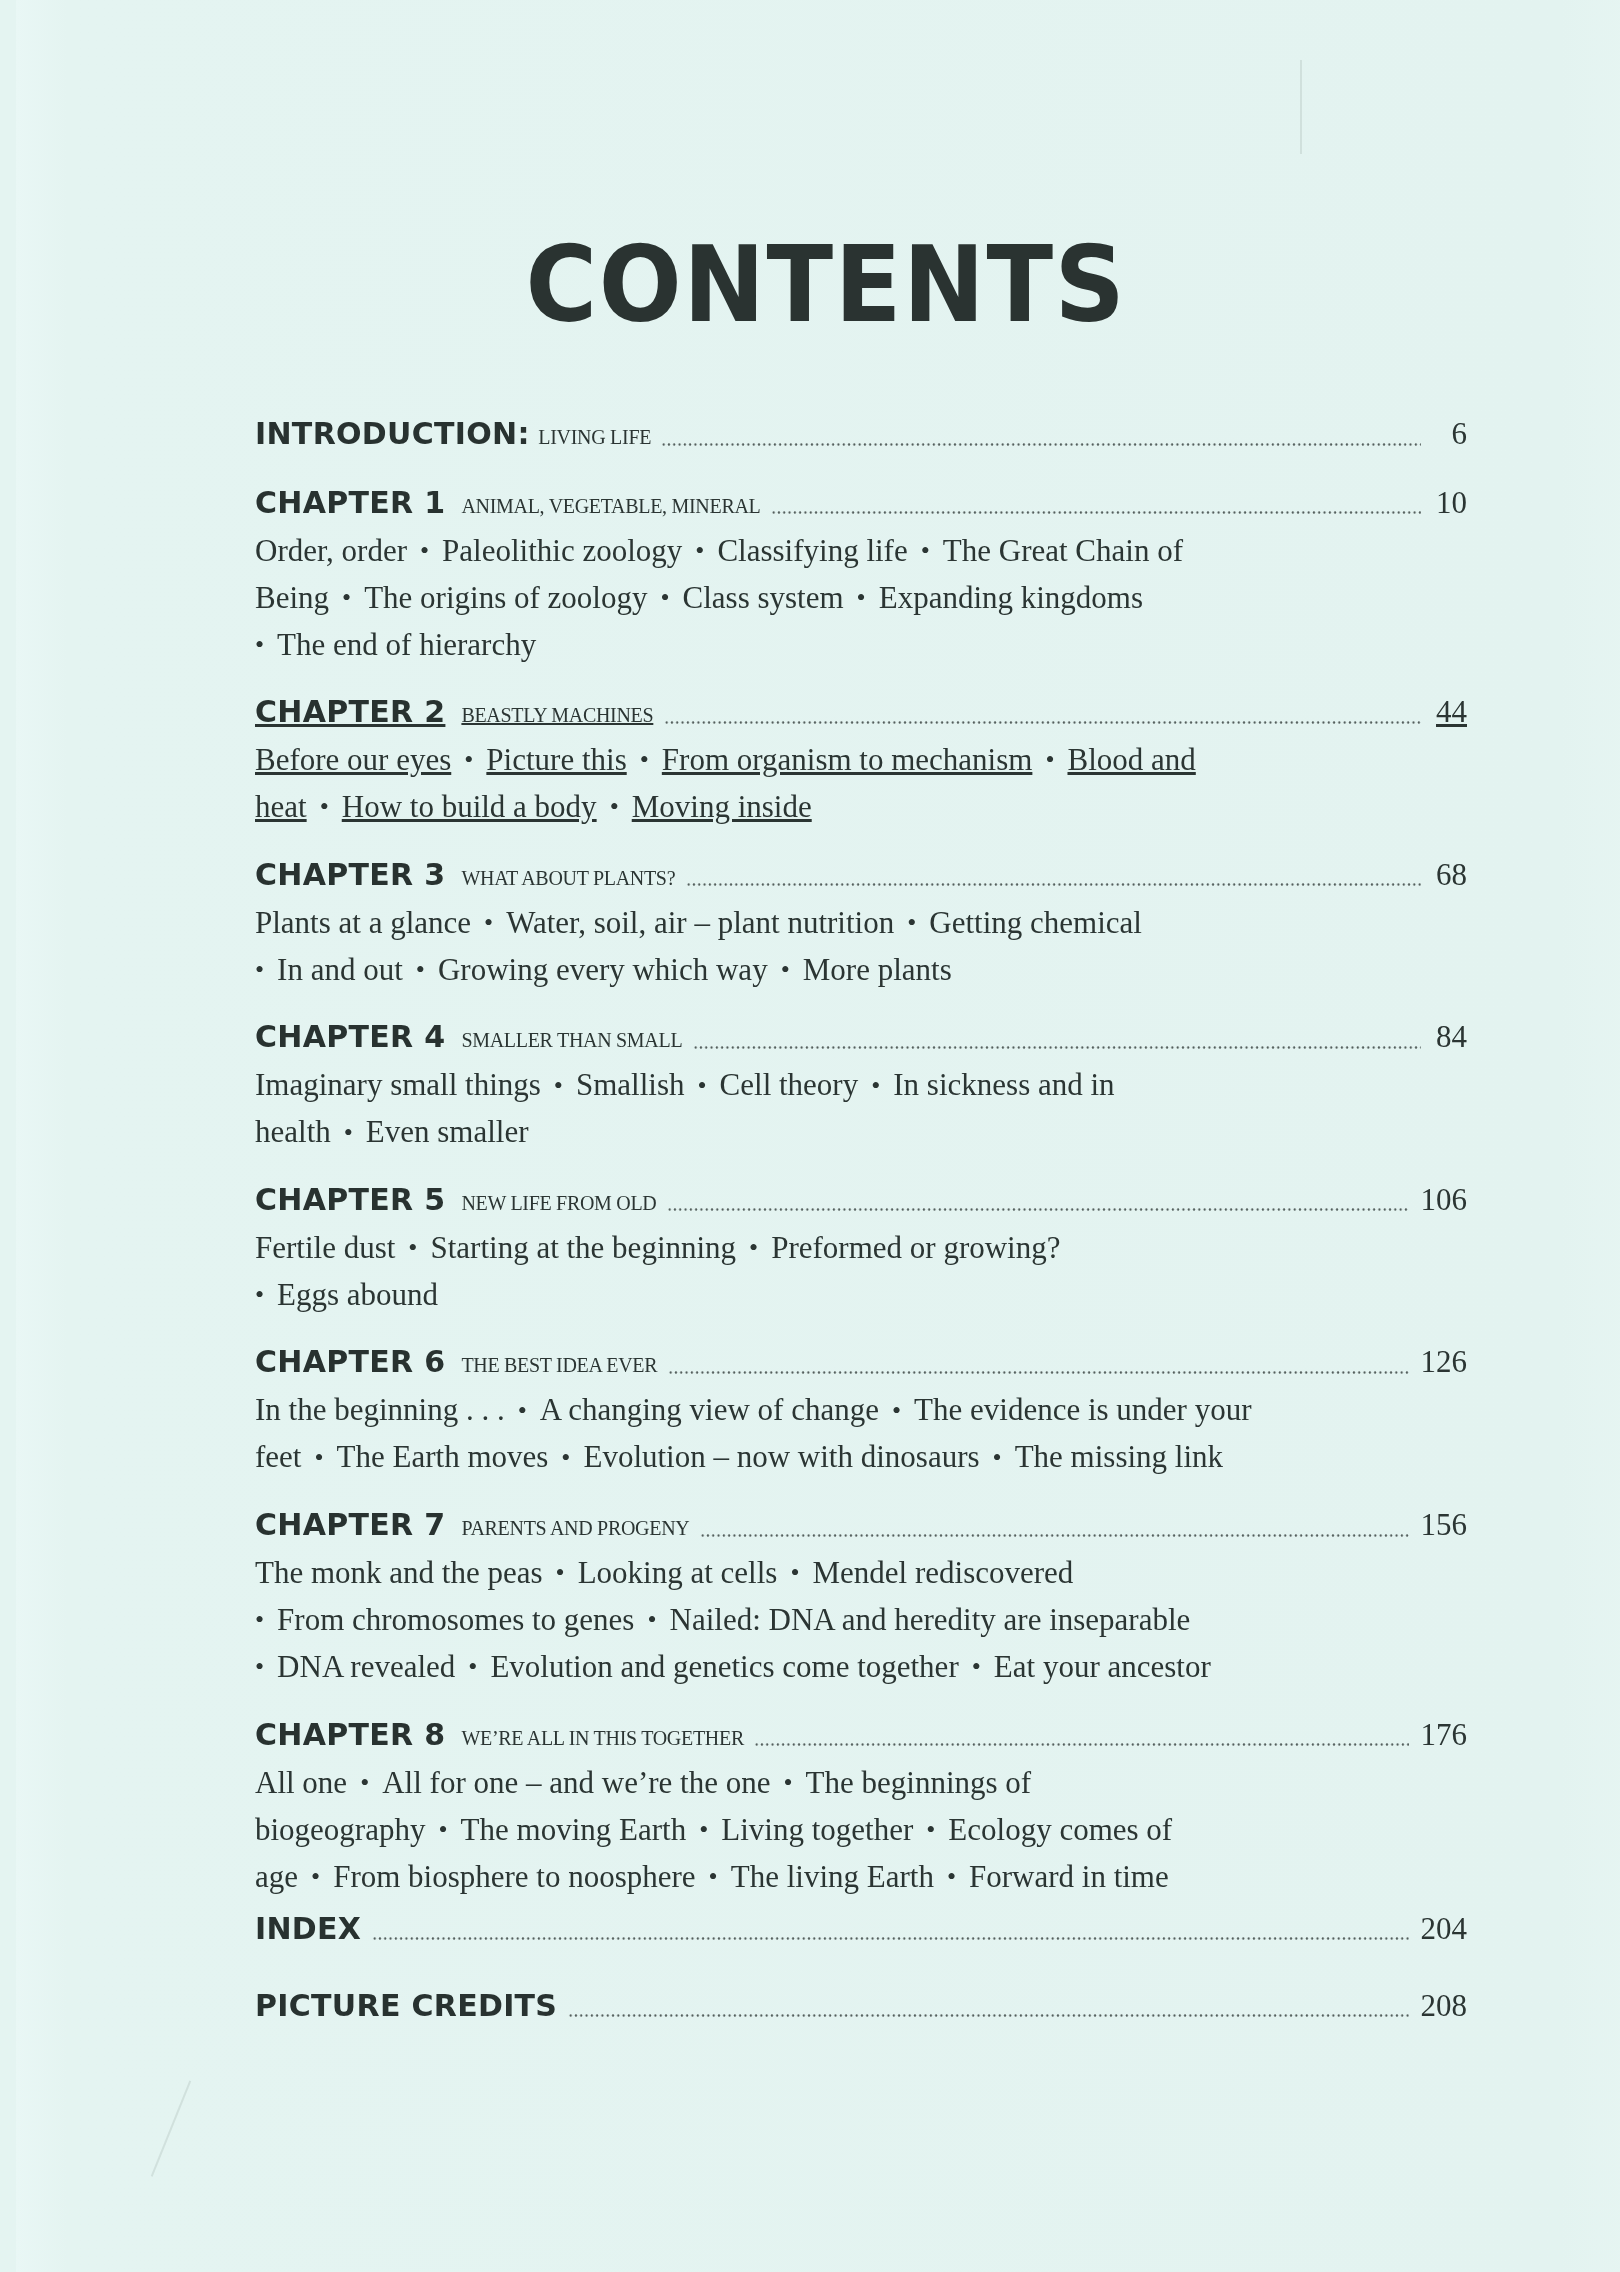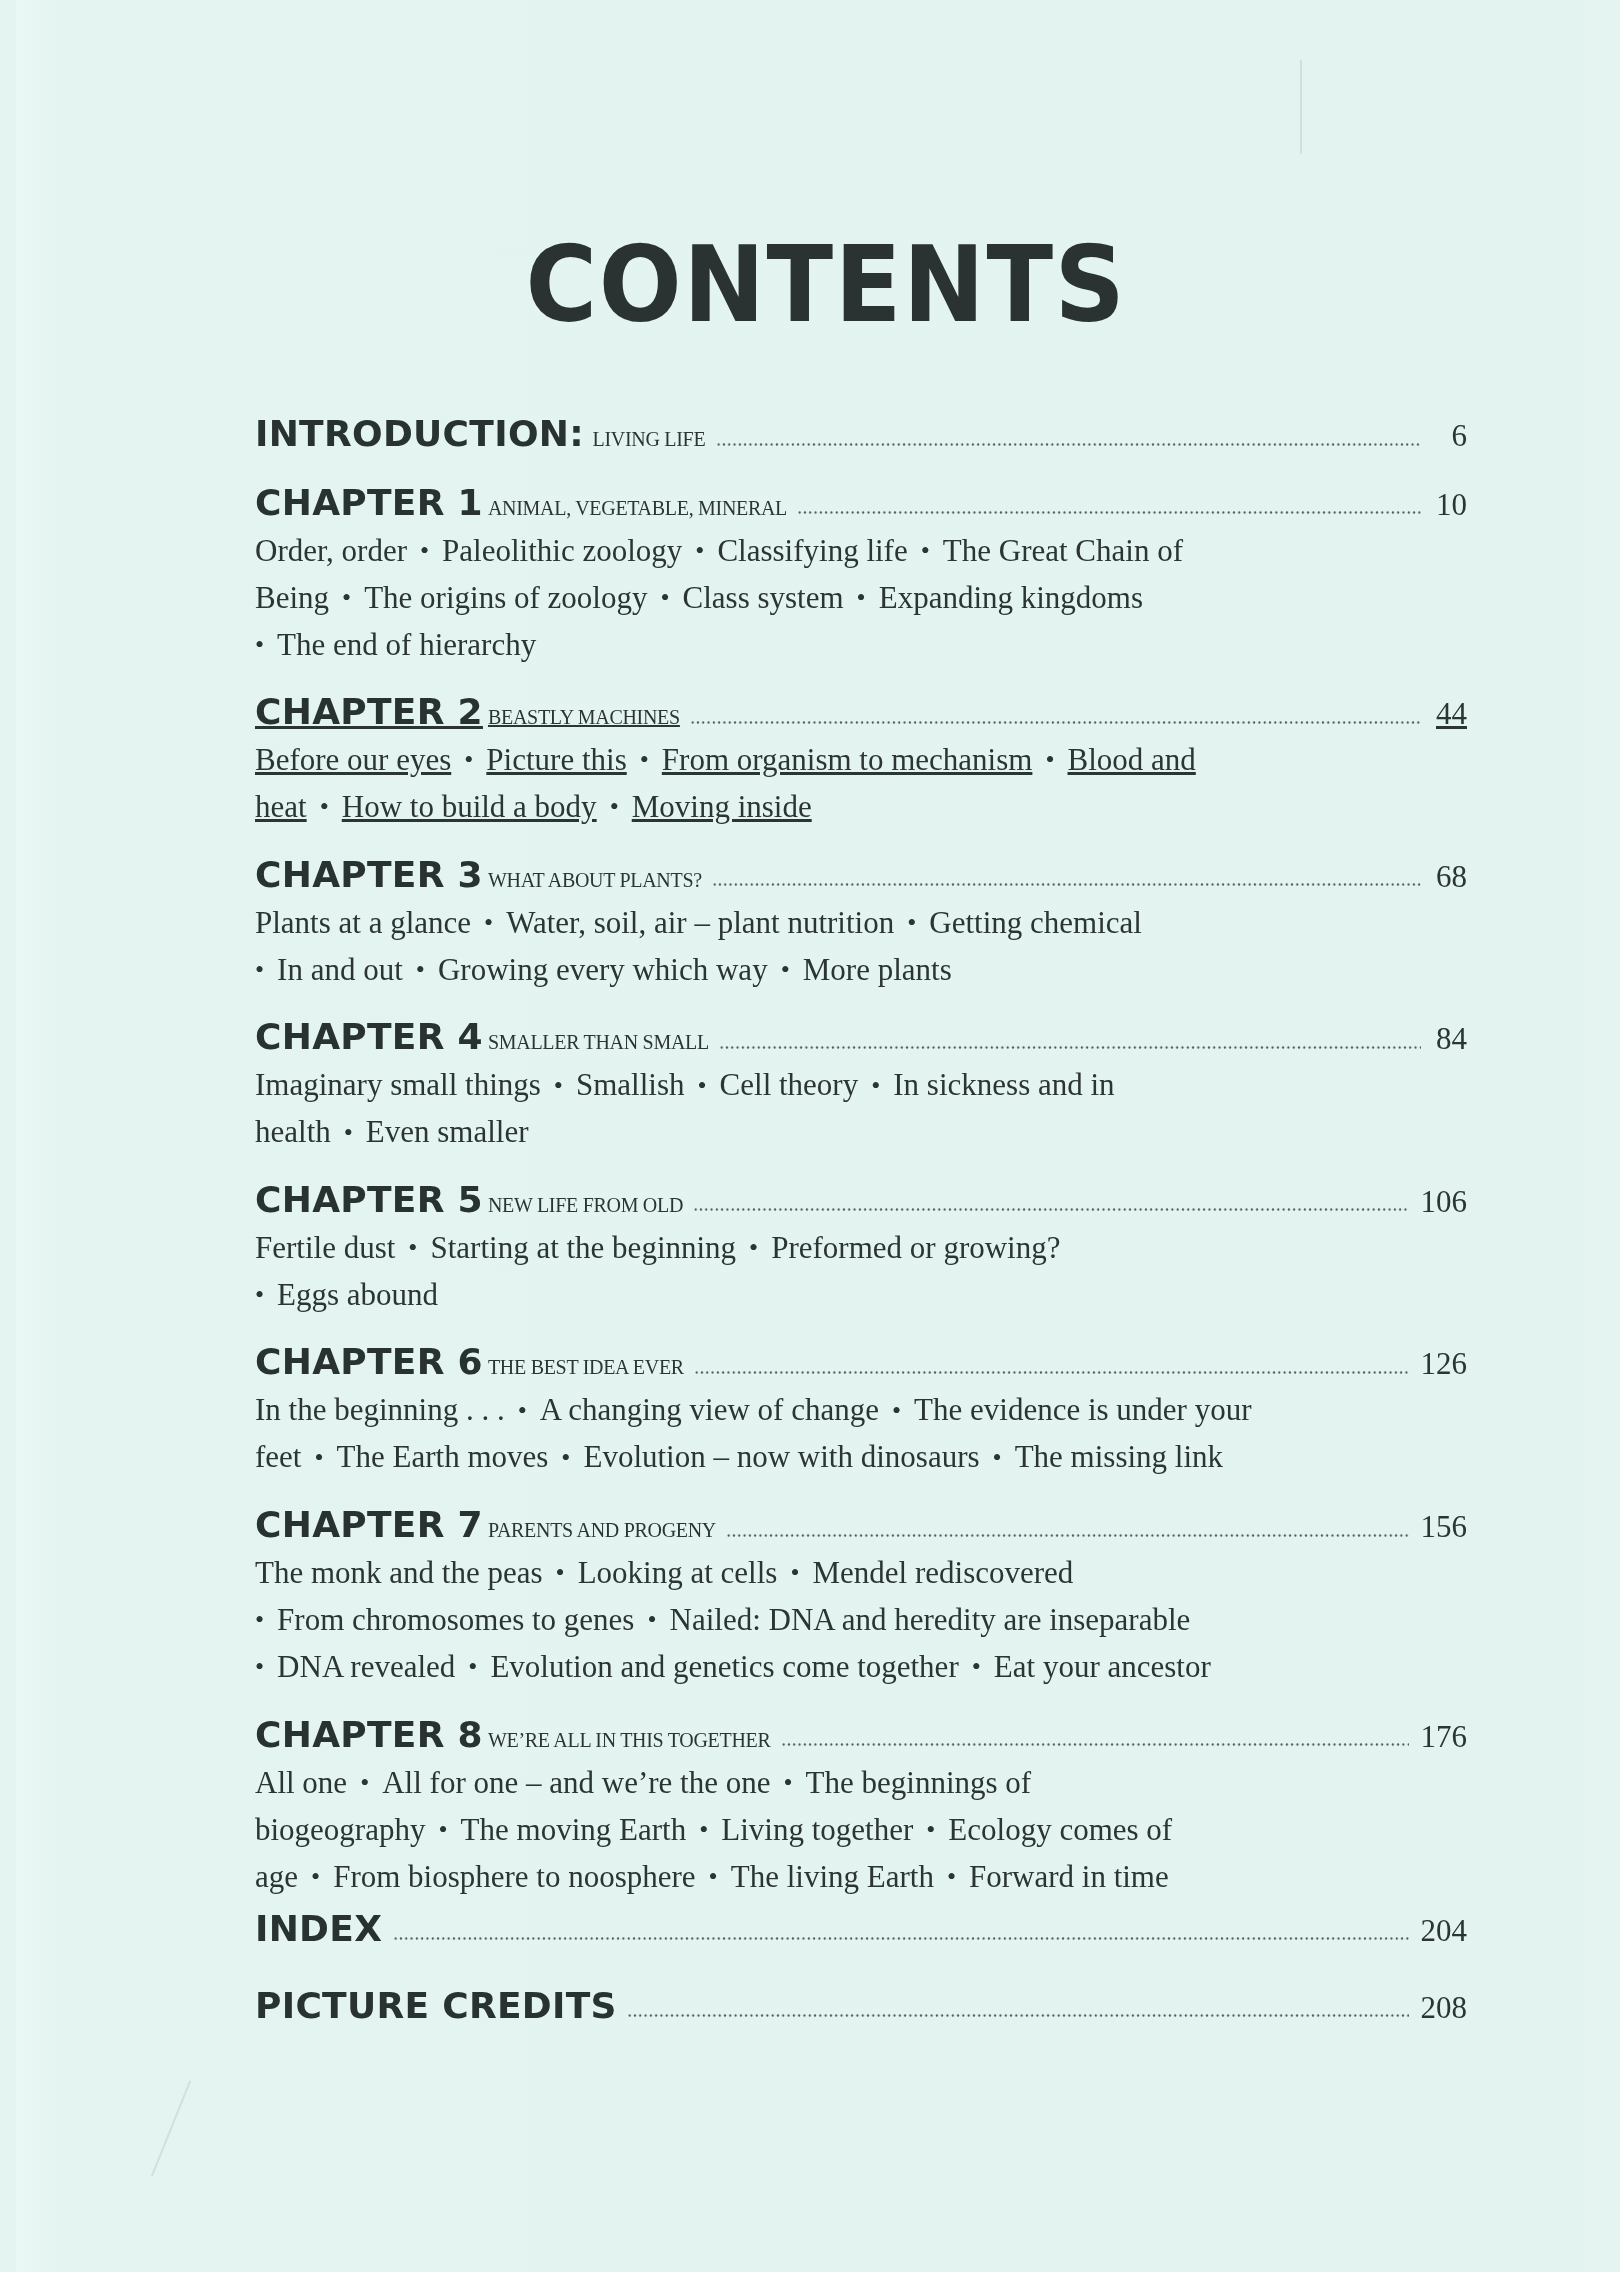--- a/index.html
+++ b/index.html
@@ -50,28 +50,28 @@
   .heading-row {
     display: flex;
     align-items: baseline;
     width: 1212px;
     height: 48px;
     line-height: 48px;
   }
   .label-bold {
     font-family: "DejaVu Sans", sans-serif;
     font-weight: bold;
-    font-size: 36px;
+    font-size: 30px;
     letter-spacing: 0.3px;
     white-space: nowrap;
     color: #283230;
     transform-origin: left center;
   }
   .chapter-num {
-    margin-right: 5px;
+    margin-right: 16px;
   }
   .label-title {
     font-family: "Liberation Serif", serif;
     font-size: 20px;
     white-space: nowrap;
     color: #2b3533;
     letter-spacing: -0.3px;
   }
   .leader {
     flex: 1;

